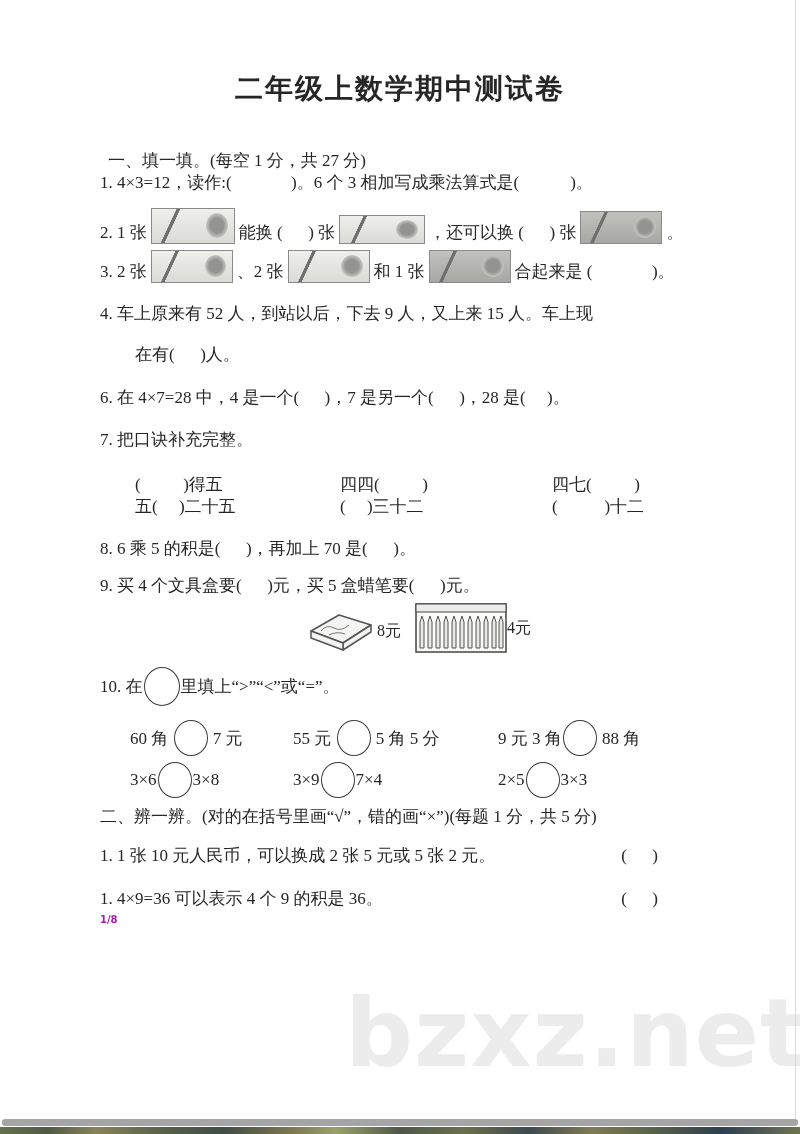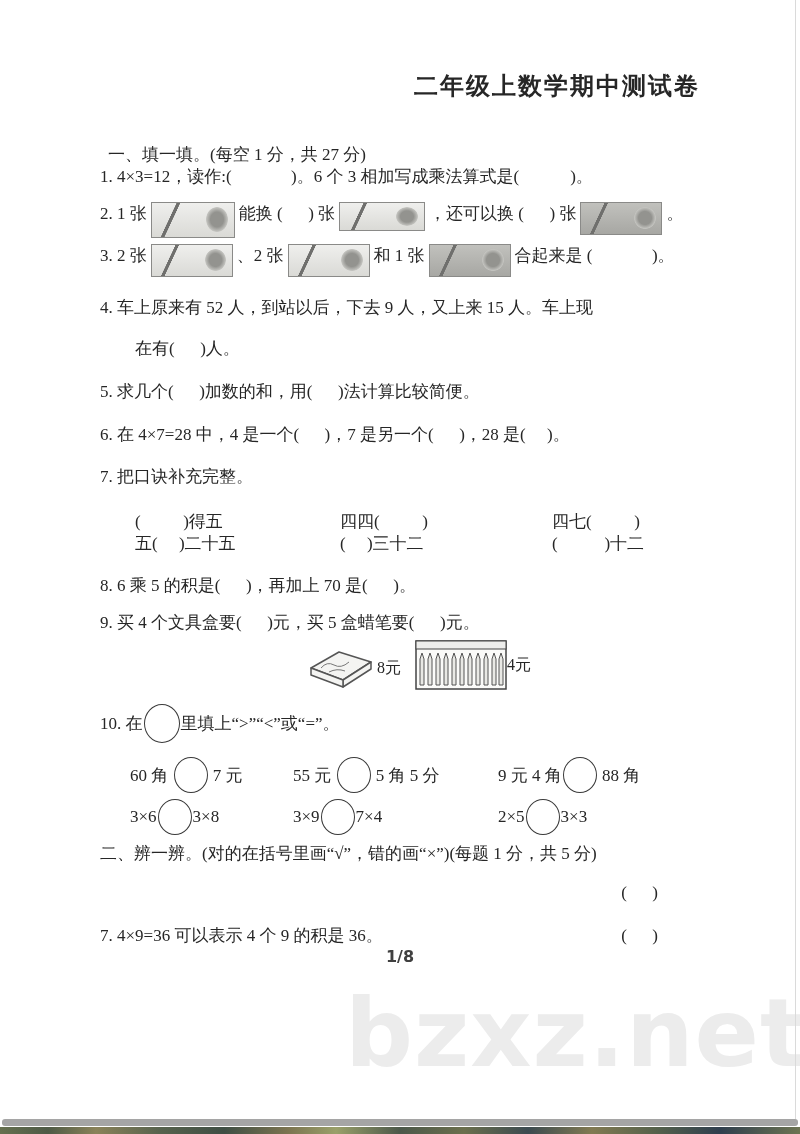--- a/index.html
+++ b/index.html
@@ -2,27 +2,27 @@
 <html><head>
 <meta charset="utf-8">
 <style>
   html,body{margin:0;padding:0;background:#ffffff;}
   .page{position:relative;width:800px;height:1134px;background:#ffffff;overflow:hidden;
         font-family:"Liberation Serif","DejaVu Serif",serif;color:#262626;}
   .watermark{position:absolute;left:345px;top:978px;z-index:0;
              font-family:"DejaVu Sans","Liberation Sans",sans-serif;
              font-weight:bold;font-size:95px;color:#ececec;white-space:nowrap;letter-spacing:1px;}
   .content{position:absolute;left:100px;top:0;width:600px;z-index:1;}
-  .title{margin:70px 0 0 0;font-size:24px;font-weight:bold;text-align:right;letter-spacing:2px;}
+  .title{margin:70px 0 0 0;font-size:28px;font-weight:bold;text-align:center;letter-spacing:2px;}
   .q,.s-head{font-size:17px;line-height:22px;white-space:pre-wrap;}
   .s-head{margin-top:42px;margin-left:8px;}
   .mt24{}.mt20{margin-top:20px}.mt21{margin-top:21px}.mt19{margin-top:19px}
   .mt23{margin-top:23px}.mt15{margin-top:15px}.mt17{margin-top:17px}.mt14{margin-top:14px}.mt8{margin-top:8px}.mt6{margin-top:6px}.mt2{margin-top:2px}
   .indent{padding-left:35px;}
-  .money-row{display:flex;align-items:flex-start;font-size:17px;white-space:pre;}
+  .money-row{display:flex;align-items:flex-end;font-size:17px;white-space:pre;}
   .money-row.mt14{margin-top:14px}
   .note{position:relative;display:inline-block;flex:none;margin:0 4px;
         border:1px solid #8a8a88;background:linear-gradient(180deg,#efefed,#dadad6);}
   .note::before{content:"";position:absolute;right:7%;top:13%;width:27%;height:72%;
         border-radius:50%;background:radial-gradient(ellipse at center,#93938f 0 42%,#c3c3bf 68%,rgba(0,0,0,0) 74%);}
   .note::after{content:"";position:absolute;left:0;top:0;width:45%;height:100%;
         background:linear-gradient(115deg,rgba(0,0,0,0) 46%,#6f6f6d 47%,#6f6f6d 53%,rgba(0,0,0,0) 54%);}
   .n-lg{width:82px;height:34px}.n-md{width:84px;height:27px}.n-sm{width:80px;height:31px}
   .note.dark{background:linear-gradient(180deg,#c1c1bd,#a7a7a3);}
   .grid7{display:grid;grid-template-columns:205px 212px 1fr;padding-left:35px;}
@@ -30,22 +30,22 @@
   .cmp{display:flex;align-items:center;white-space:pre;font-size:17px;}
   .cir{display:inline-block;flex:none;width:32px;height:34px;border:1.5px solid #3a3a3a;
        border-radius:50%;margin:0 1px;background:#fff;}
   .cir-lg{width:34px;height:37px;}
   .q10-head{display:flex;align-items:center;white-space:pre;font-size:17px;}
   .figs{display:flex;align-items:flex-end;gap:14px;margin-left:205px;}
   .fig{display:flex;flex-direction:row;align-items:center;}
   .cap{font-size:16px;line-height:20px;}
   .tf-row{display:flex;font-size:17px;line-height:22px;white-space:pre;}
   .tf-row .bracket{margin-left:auto;margin-right:42px;}
-  .page-num{text-align:center;font-family:"DejaVu Sans","Liberation Sans",sans-serif;
-            font-weight:bold;font-size:16px;line-height:16px;color:#404040;}
+  .page-num{font-family:"DejaVu Sans","Liberation Sans",sans-serif;
+            font-weight:bold;font-size:10px;line-height:16px;color:#a21caf;}
   .right-edge{position:absolute;right:4px;top:0;height:1120px;width:1px;background:#dadada;z-index:2;}
   .bottom-bar{position:absolute;left:2px;right:2px;top:1119px;height:7px;background:#a5a5a5;
               border-radius:3px;z-index:2;}
   .photo-strip{position:absolute;left:0;right:0;top:1127px;height:7px;z-index:2;
       background:linear-gradient(90deg,#66704f 0%,#4e5a46 6%,#8a8259 12%,#57624d 20%,#3f4e44 28%,
       #7c7450 36%,#9aa06a 42%,#4c584a 50%,#6b6f4d 58%,#3c4a50 66%,#827a52 74%,#55614b 82%,
       #2f3e4e 90%,#6d7452 100%);}
   svg{display:block}
 </style>
 </head>
@@ -77,21 +77,20 @@
       <span>、2 张</span>
       <span class="note n-sm"></span>
       <span>和 1 张</span>
       <span class="note n-sm dark"></span>
       <span>合起来是 (              )。</span>
     </div>
 
     <div class="q mt20">4. 车上原来有 52 人，到站以后，下去 9 人，又上来 15 人。车上现</div>
     <div class="q mt19 indent">在有(      )人。</div>
 
-    <div class="q mt21">5. 求几个(      )加数的和，用(      )法计算比较简便。</div>
 
     <div class="q mt21">6. 在 4×7=28 中，4 是一个(      )，7 是另一个(      )，28 是(     )。</div>
 
     <div class="q mt20">7. 把口诀补充完整。</div>
     <div class="grid7 mt23">
       <span class="q">(          )得五</span>
       <span class="q">四四(          )</span>
       <span class="q">四七(          )</span>
     </div>
     <div class="grid7 mt24">
@@ -148,21 +147,21 @@
         <span>60 角 </span>
         <span class="cir"></span>
         <span> 7 元</span>
       </span>
       <span class="cmp">
         <span>55 元 </span>
         <span class="cir"></span>
         <span> 5 角 5 分</span>
       </span>
       <span class="cmp">
-        <span>9 元 4 角</span>
+        <span>9 元 3 角</span>
         <span class="cir"></span>
         <span> 88 角</span>
       </span>
     </div>
     <div class="grid10 mt6">
       <span class="cmp">
         <span>3×6</span>
         <span class="cir"></span>
         <span>3×8</span>
       </span>
@@ -174,24 +173,25 @@
       <span class="cmp">
         <span>2×5</span>
         <span class="cir"></span>
         <span>3×3</span>
       </span>
     </div>
 
     <div class="q mt8">二、辨一辨。(对的在括号里画“√”，错的画“×”)(每题 1 分，共 5 分)</div>
 
     <div class="tf-row mt17">
+      <span>1. 1 张 10 元人民币，可以换成 2 张 5 元或 5 张 2 元。</span>
       <span class="bracket">(      )</span>
     </div>
     <div class="tf-row mt21">
-      <span>7. 4×9=36 可以表示 4 个 9 的积是 36。</span>
+      <span>1. 4×9=36 可以表示 4 个 9 的积是 36。</span>
       <span class="bracket">(      )</span>
     </div>
 
     <div class="page-num mt2">1/8</div>
   </div>
 
   <div class="right-edge"></div>
   <div class="bottom-bar"></div>
   <div class="photo-strip"></div>
 </div>

